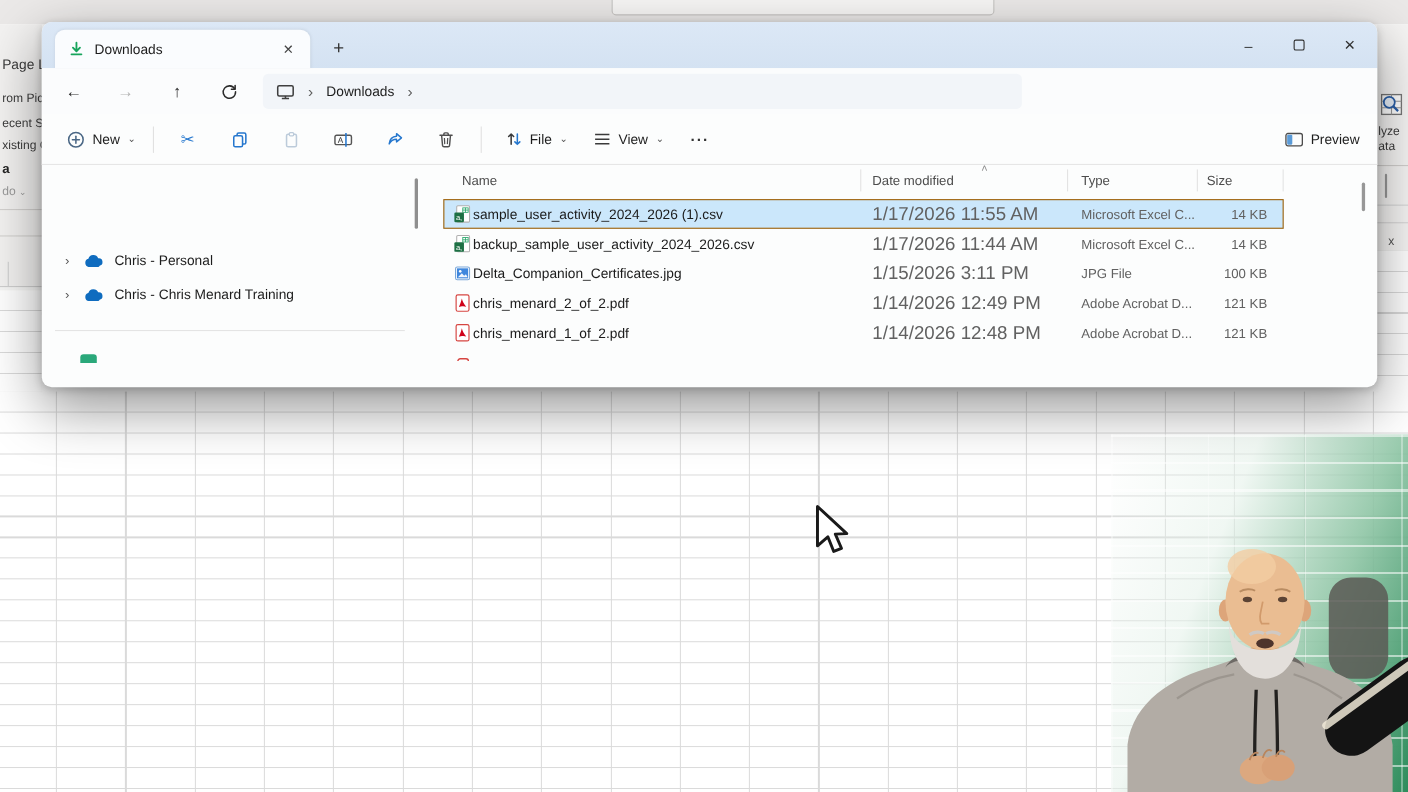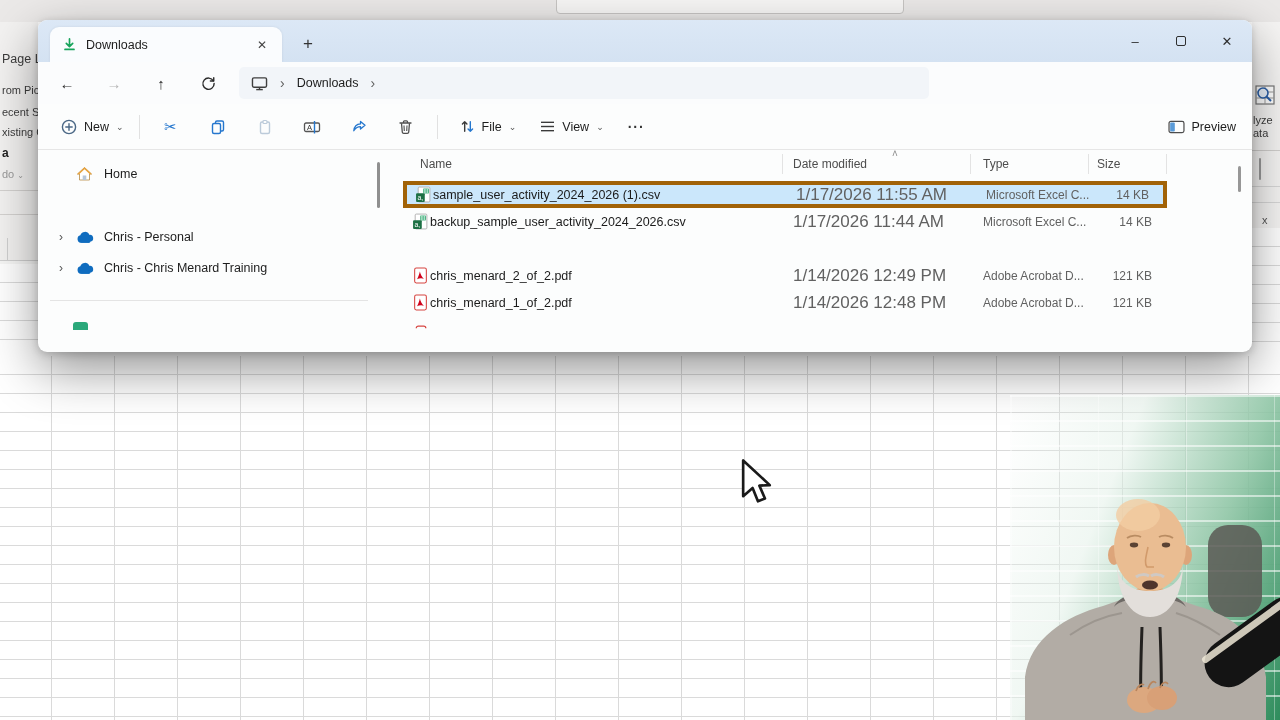--- a/index.html
+++ b/index.html
@@ -66,21 +66,21 @@
   .sb-divider { position:absolute; left:12px; top:150px; width:318px; height:1px; background:#e4e4e4; }
   .sb-partial { position:absolute; left:35px; top:172px; width:15px; height:8px; border-radius:3px 3px 0 0; background:#2aa87a; }
   .sb-scroll { position:absolute; left:339px; top:12px; width:3px; height:46px; background:#8f8f8f; border-radius:2px; }
 
   .filelist { position:relative; flex:1; height:100%; overflow:hidden; }
   .fl-header { position:absolute; left:0; top:0; width:100%; height:30px; }
   .colh { position:absolute; top:7px; font-size:12px; color:#4d4d4d; }
   .col-divider { position:absolute; top:4px; width:1px; height:20px; background:#e3e3e3; }
   .sort-caret { position:absolute; left:492px; top:-2px; color:#8a8a8a; }
   .frow { position:absolute; left:3px; width:764px; height:27px; display:flex; align-items:center; border:1px solid transparent; }
-  .frow.sel { background:#cbe7fb; border:4px solid #a16207;text-align:right; }
+  .frow.sel { background:#cbe7fb; border:1px solid #a16207;text-align:right; }
   .ficon { position:absolute; left:8px; width:17px; height:17px; }
   .fname { position:absolute; left:26px; font-size:12.5px; color:#1b1b1b; white-space:nowrap; }
   .fdate { position:absolute; left:389px; font-size:17px; color:#616161; white-space:nowrap; }
   .ftype { position:absolute; left:579px; font-size:12px; color:#616161; white-space:nowrap; }
   .fsize { position:absolute; right:14px; font-size:12px; color:#616161; }
   .fl-scroll { position:absolute; right:11px; top:16px; width:3px; height:26px; background:#979797; border-radius:2px; }
 
   .statusbar { position:absolute; left:0; bottom:0; width:100%; height:22px; background:#fdfdfd; border-top:1px solid #e9e9e9; border-radius:0 0 9px 9px; display:flex; align-items:center; font-size:12px; color:#333; }
   .st-items { margin-left:14px; } .st-sel { margin-left:42px; } .st-size { margin-left:12px; }
   .view-toggles { position:absolute; right:28px; bottom:3px; display:flex; gap:7px; align-items:center; }
@@ -258,31 +258,20 @@
         <rect x="1" y="1.5" width="16" height="12" rx="2" fill="none" stroke="#4c4c4c" stroke-width="1.3"></rect>
         <rect x="2.2" y="2.7" width="5" height="9.6" fill="#5a9bd8" rx="1"></rect>
       </svg>
       <span class="tb-label">Preview</span>
     </div>
   </div>
 
   <div class="content">
 
     <div class="sidebar">
-      <div class="sb-item" style="top:9px;">
-        <span class="sb-chev"></span>
-        <span class="sb-icon">
-          <svg width="17" height="16" viewBox="0 0 17 16">
-            <path d="M8.5 1.5 L15.5 8 H13.5 V14 H3.5 V8 H1.5 Z" fill="#fff" stroke="#b98b43" stroke-width="0.8"></path>
-            <path d="M8.5 1.2 L16 8.2 H13.8 L8.5 3.3 L3.2 8.2 H1 Z" fill="#e8a33d"></path>
-            <rect x="6.7" y="9.5" width="3.6" height="4.5" fill="#b7c6d8"></rect>
-          </svg>
-        </span>
-        <span class="sb-label">Home</span>
-      </div>
       <div class="sb-item" style="top:72px;">
         <span class="sb-chev">›</span>
         <span class="sb-icon">
           <svg width="19" height="13" viewBox="0 0 20 13">
             <path d="M6 12 A4 4 0 0 1 5.6 4.2 A5 5 0 0 1 15 3.6 A3.6 3.6 0 0 1 16 10.8 L15 12 Z" fill="#0f6cbf"></path>
             <rect x="5" y="8" width="11.5" height="4" rx="2" fill="#0f6cbf"></rect>
           </svg>
         </span>
         <span class="sb-label">Chris - Personal</span>
       </div>
@@ -341,20 +330,34 @@
               <rect x="1" y="6.8" width="8.2" height="8.2" rx="1" fill="#1d7044"></rect>
               <text x="5" y="13.2" font-size="6.5" fill="#fff" text-anchor="middle" font-family="Liberation Sans">a,</text>
             </svg>
         </span>
         <span class="fname">backup_sample_user_activity_2024_2026.csv</span>
         <span class="fdate">1/17/2026 11:44 AM</span>
         <span class="ftype">Microsoft Excel C...</span>
         <span class="fsize">14 KB</span>
       </div>
 
+      <div class="frow" style="top:85px;">
+        <span class="ficon">
+          <svg width="17" height="17" viewBox="0 0 16 16">
+              <rect x="2" y="2.5" width="12" height="11" rx="1.5" fill="#fff" stroke="#7aa7d9" stroke-width=".9"></rect>
+              <rect x="3.2" y="3.7" width="9.6" height="8.6" fill="#3f87dd"></rect>
+              <circle cx="6" cy="6.3" r="1.1" fill="#fff"></circle>
+              <path d="M4 11.4 L7.4 8 L9.4 10 L10.9 8.8 L12.4 11.4 Z" fill="#fff" opacity=".92"></path>
+            </svg>
+        </span>
+        <span class="fname">Delta_Companion_Certificates.jpg</span>
+        <span class="fdate">1/15/2026 3:11 PM</span>
+        <span class="ftype">JPG File</span>
+        <span class="fsize">100 KB</span>
+      </div>
 
       <div class="frow" style="top:112px;">
         <span class="ficon">
           <svg width="17" height="17" viewBox="0 0 16 16">
               <rect x="2.5" y="1" width="11" height="14" rx="1.5" fill="#fff" stroke="#d64541" stroke-width="1"></rect>
               <path d="M4.8 11.5 C6.3 8.5 6.9 6.2 7.4 4.2 C8 6.6 9.2 9.2 11.2 11.2 C9.5 10.4 6.5 10.6 4.8 11.5 Z" fill="#d0021b"></path>
             </svg>
         </span>
         <span class="fname">chris_menard_2_of_2.pdf</span>
         <span class="fdate">1/14/2026 12:49 PM</span>

